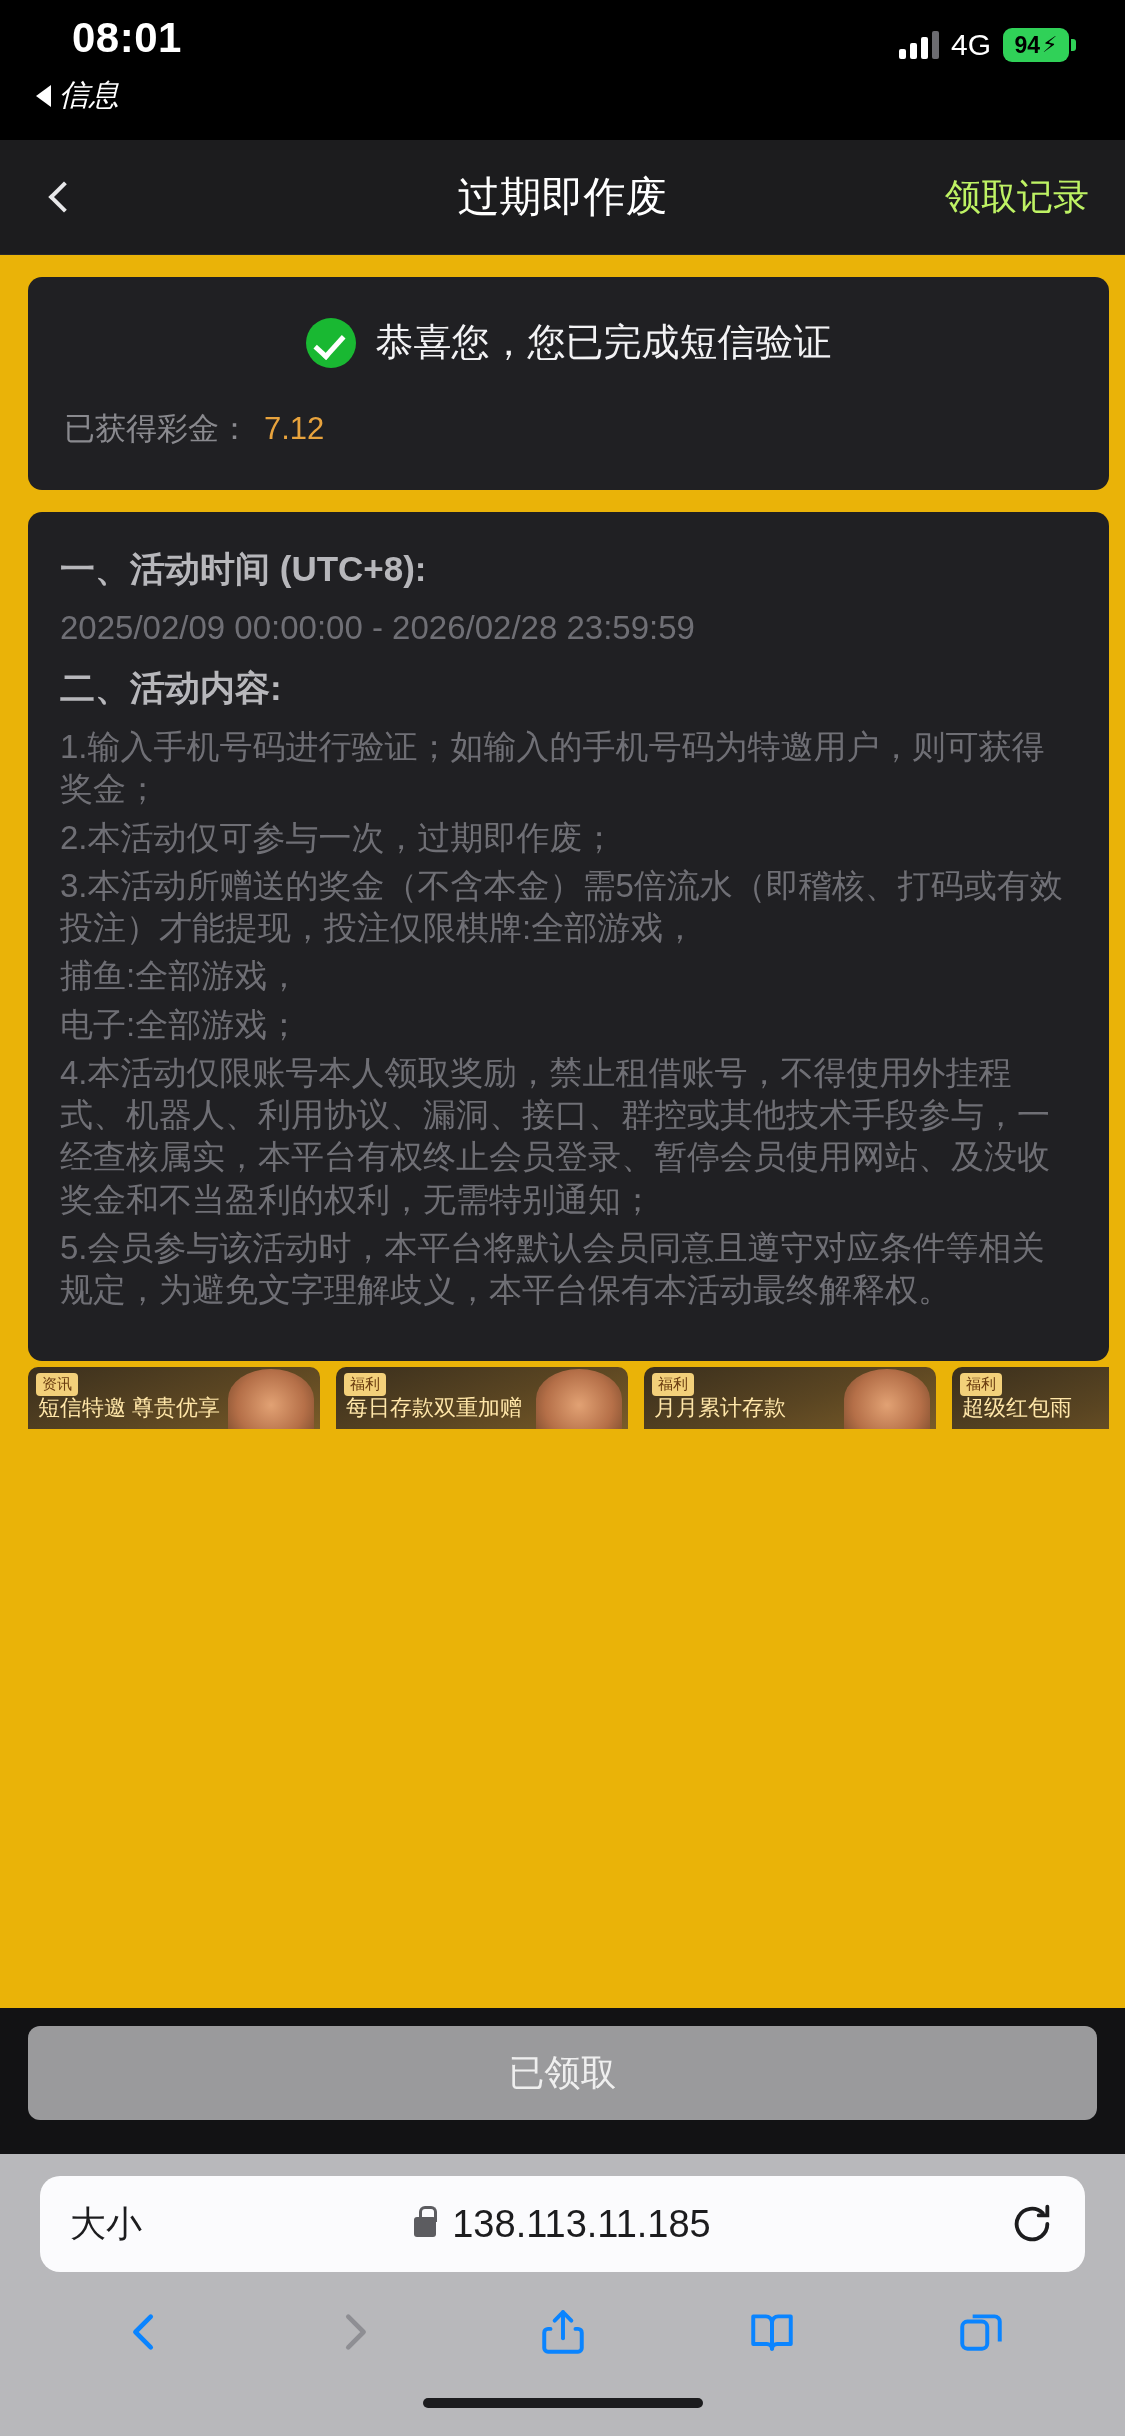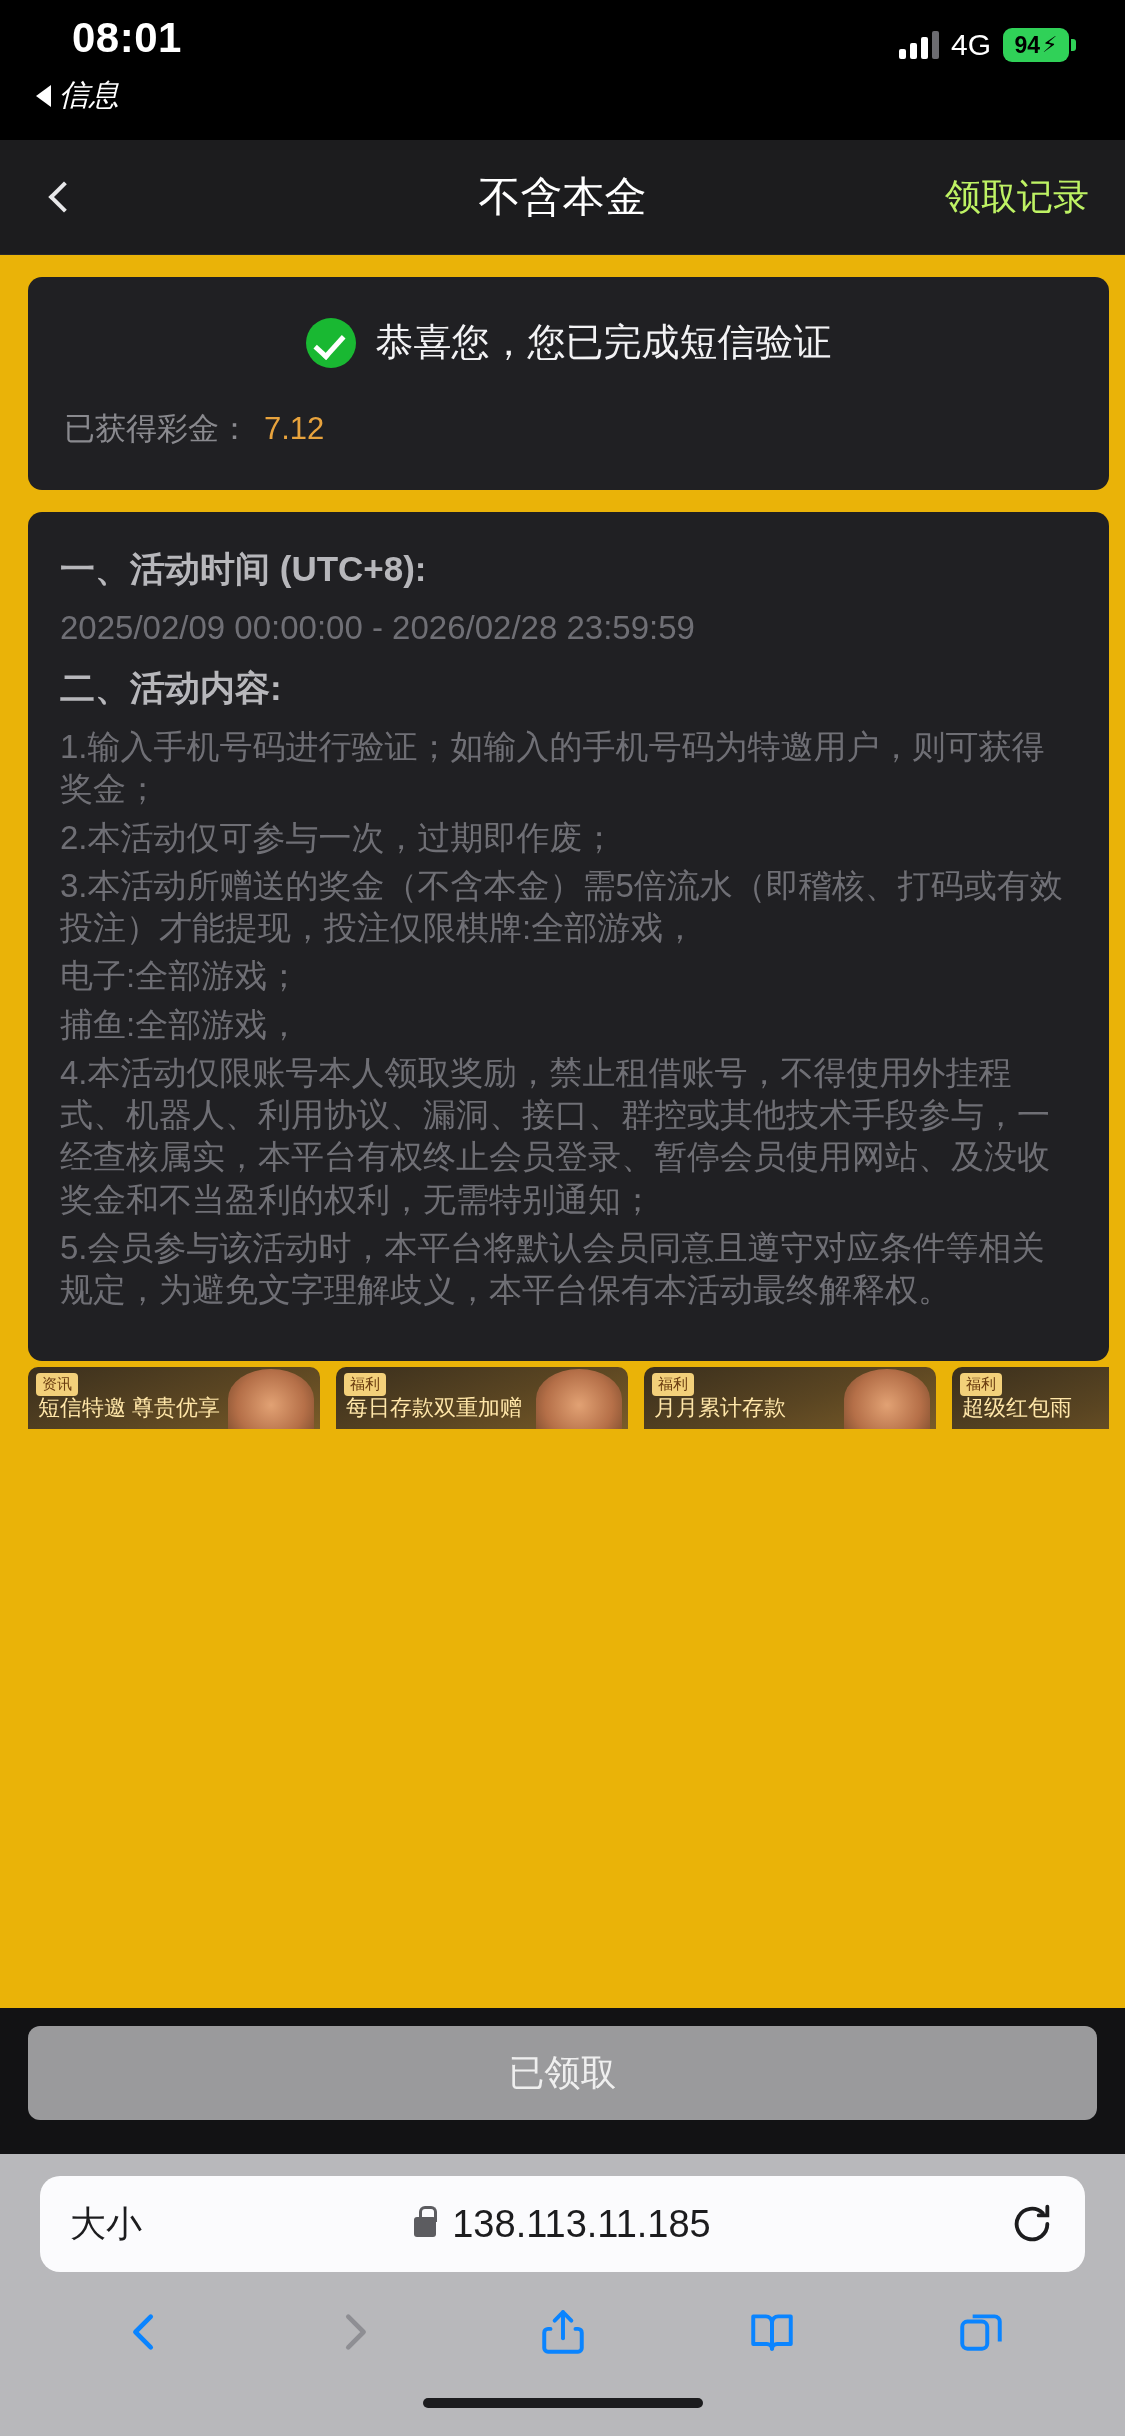--- a/index.html
+++ b/index.html
@@ -385,21 +385,21 @@
         <span>94</span>
           <span class="bolt">⚡</span>
       </span>
     </div>
   </div>
 
   <div class="appbar">
     <div class="back-chev">
       <span class="chev"></span>
     </div>
-    <div class="title">不含本金</div>
+    <div class="title">过期即作废</div>
     <div class="record">领取记录</div>
   </div>
 
   <div class="content">
 
     <div class="card">
       <div class="success-row">
         <span class="check"></span>
         <span class="success-text">恭喜您，您已完成短信验证</span>
       </div>
@@ -408,22 +408,22 @@
       </div>
     </div>
 
     <div class="rules">
       <h3>一、活动时间 (UTC+8):</h3>
       <p class="date">2025/02/09 00:00:00 - 2026/02/28 23:59:59</p>
       <h3>二、活动内容:</h3>
       <p>1.输入手机号码进行验证；如输入的手机号码为特邀用户，则可获得奖金；</p>
       <p>2.本活动仅可参与一次，过期即作废；</p>
       <p>3.本活动所赠送的奖金（不含本金）需5倍流水（即稽核、打码或有效投注）才能提现，投注仅限棋牌:全部游戏，</p>
+      <p>捕鱼:全部游戏，</p>
       <p>电子:全部游戏；</p>
-      <p>捕鱼:全部游戏，</p>
       <p>4.本活动仅限账号本人领取奖励，禁止租借账号，不得使用外挂程式、机器人、利用协议、漏洞、接口、群控或其他技术手段参与，一经查核属实，本平台有权终止会员登录、暂停会员使用网站、及没收奖金和不当盈利的权利，无需特别通知；</p>
       <p>5.会员参与该活动时，本平台将默认会员同意且遵守对应条件等相关规定，为避免文字理解歧义，本平台保有本活动最终解释权。</p>
     </div>
 
     <div class="banners">
       <div class="banner">
         <span class="tag">资讯</span>
         <span class="face"></span>
         <span class="btxt">短信特邀 尊贵优享</span>
       </div>

